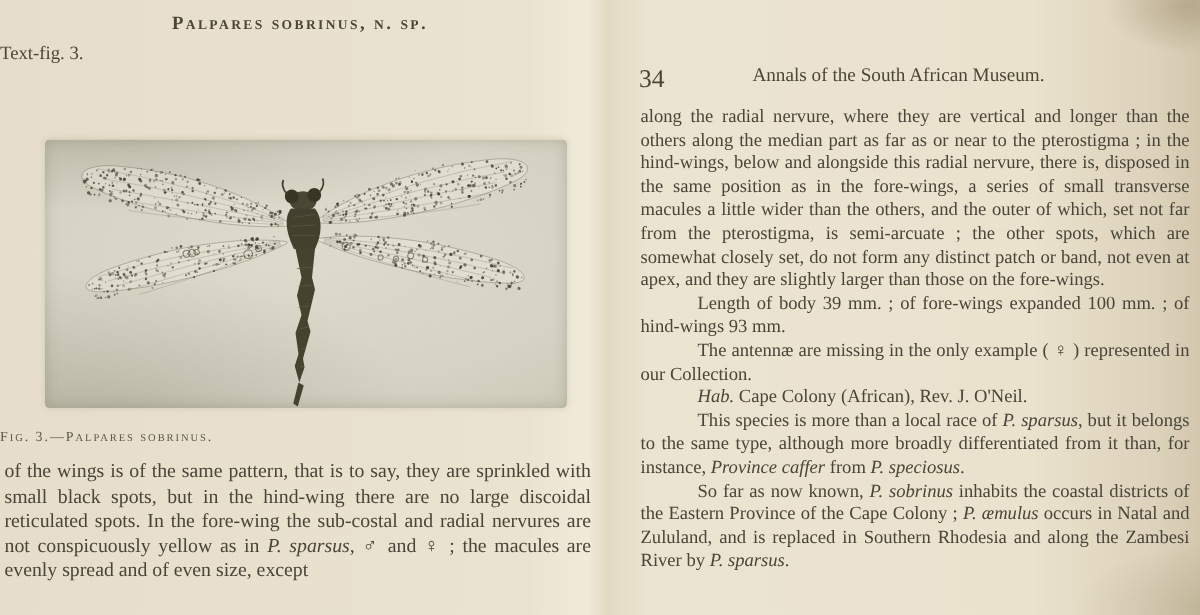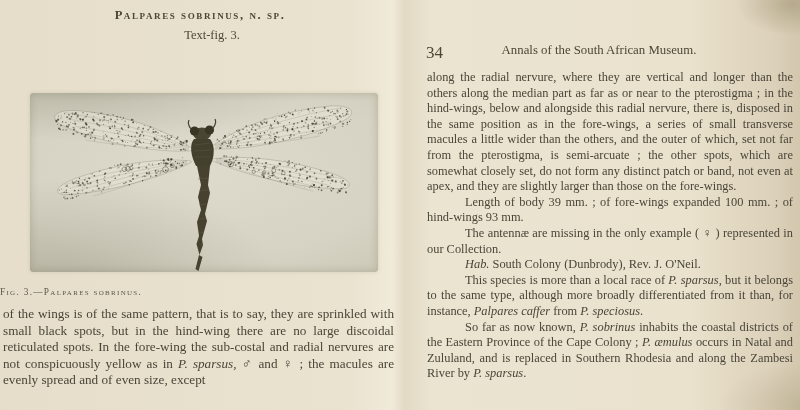--- a/index.html
+++ b/index.html
@@ -13,21 +13,21 @@
   }
   .page{position:absolute;top:0;height:364px;width:400px;}
   .page.left{left:0;}
   .page.right{left:400px;}
 
   
   .title{
     position:absolute;top:8px;left:0;width:100%;margin:0;text-align:center;
     font-size:12.5px;font-weight:bold;font-variant:small-caps;letter-spacing:1.6px;color:#4c4734;
   }
-  .subtitle{position:absolute;top:28px;left:0;width:100%;text-align:center;font-size:12.5px;color:#4c4734;margin-left:12px;}
+  .subtitle{position:absolute;top:28px;left:0;width:100%;text-align:left;font-size:12.5px;color:#4c4734;}
   .para{margin:0;text-align:justify;}
   .para.top{position:absolute;top:49px;left:2px;width:392px;font-size:13.2px;line-height:18.5px;}
   .para.bottom{position:absolute;top:306px;left:3px;width:391px;font-size:13.2px;line-height:16.6px;}
   .indent{text-indent:38px;}
   .it{font-style:italic;}
 
   .plate{
     position:absolute;left:30px;top:93px;width:348px;height:179px;margin:0;border-radius:3px;
     background:
       radial-gradient(140% 60% at 15% 0%, rgba(98,94,74,.20), transparent 45%),
@@ -1045,19 +1045,19 @@
 
   <section class="page right">
     <header class="rhead">
       <span class="pagenum">34</span>
       <span class="rhtitle">Annals of the South African Museum.</span>
     </header>
     <div class="textblock">
       <p><span>along the radial nervure, where they are vertical and longer than the others along the median part as far as or near to the pterostigma ; in the hind-wings, below and alongside this radial nervure, there is, disposed in the same position as in the fore-wings, a series of small transverse macules a little wider than the others, and the outer of which, set not far from the pterostigma, is semi-arcuate ; the other spots, which are somewhat closely set, do not form any distinct patch or band, not even at apex, and they are slightly larger than those on the fore-wings.</span></p>
       <p class="indent"><span>Length of body 39 mm. ; of fore-wings expanded 100 mm. ; of hind-wings 93 mm.</span></p>
       <p class="indent"><span>The antennæ are missing in the only example ( ♀ ) represented in our Collection.</span></p>
-      <p class="indent"><span class="it">Hab.</span><span> South Colony (Dunbrody), Rev. J. O'Neil.</span></p>
-      <p class="indent"><span>This species is more than a local race of </span><span class="it">P. sparsus</span><span>, but it belongs to the same type, although more broadly differentiated from it than, for instance, </span><span class="it">Palpares caffer</span><span> from </span><span class="it">P. speciosus</span><span>.</span></p>
+      <p class="indent"><span class="it">Hab.</span><span> Cape Colony (African), Rev. J. O'Neil.</span></p>
+      <p class="indent"><span>This species is more than a local race of </span><span class="it">P. sparsus</span><span>, but it belongs to the same type, although more broadly differentiated from it than, for instance, </span><span class="it">Province caffer</span><span> from </span><span class="it">P. speciosus</span><span>.</span></p>
       <p class="indent"><span>So far as now known, </span><span class="it">P. sobrinus</span><span> inhabits the coastal districts of the Eastern Province of the Cape Colony ; </span><span class="it">P. æmulus</span><span> occurs in Natal and Zululand, and is replaced in Southern Rhodesia and along the Zambesi River by </span><span class="it">P. sparsus</span><span>.</span></p>
     </div>
   </section>
 
 </div>
 
 </body></html>

